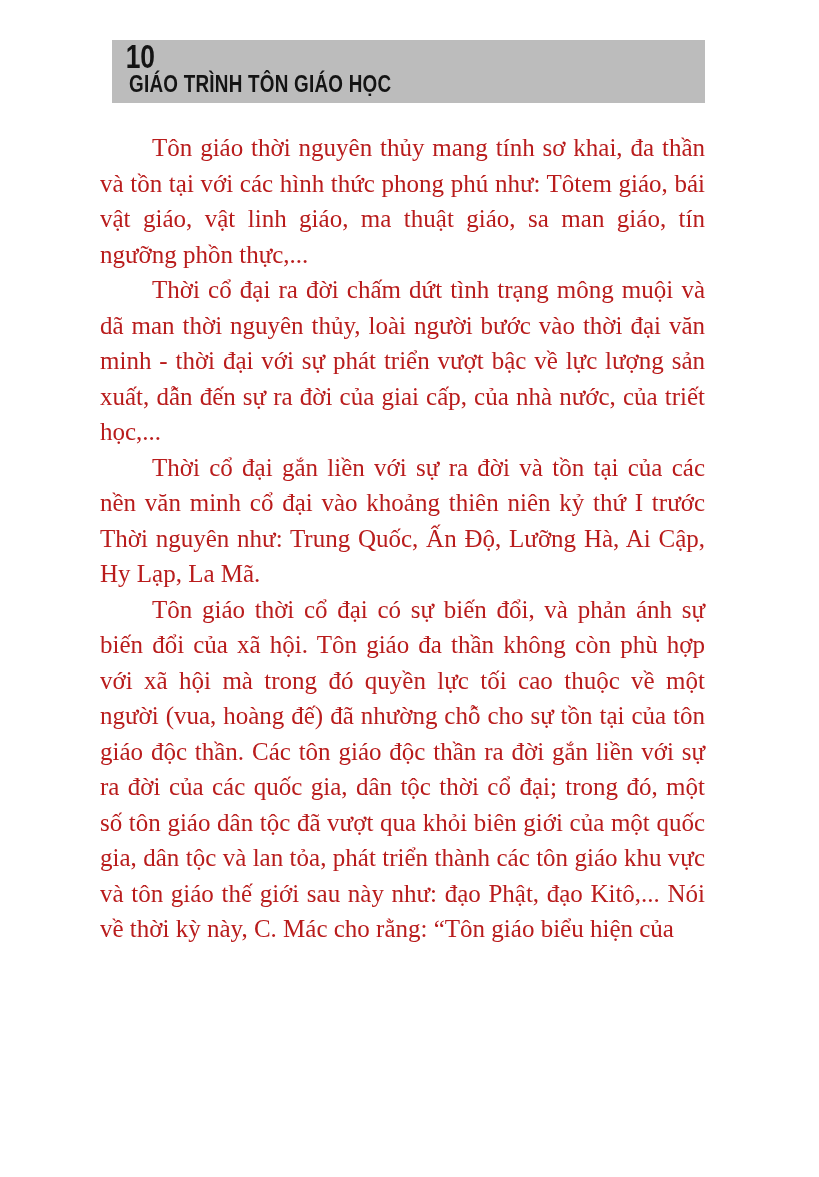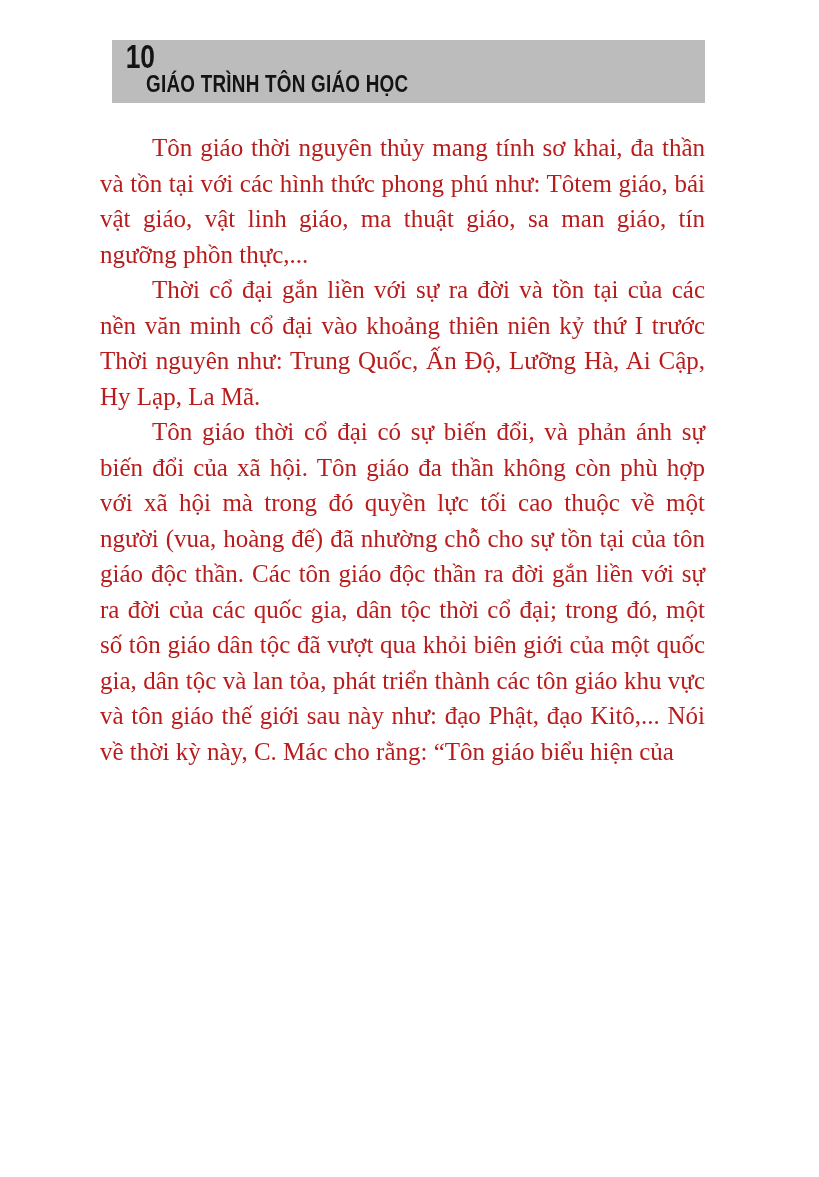--- a/index.html
+++ b/index.html
@@ -40,21 +40,21 @@
     transform: scaleX(0.8);
     line-height: 1;
   }
   .header-divider {
     width: 2px;
     background: #1a1a1a;
   }
   .header-title-cell {
     display: flex;
     align-items: center;
-    padding-left: 34px;
+    padding-left: 17px;
     overflow: visible;
   }
   .header-title {
     font-family: "Liberation Sans", sans-serif;
     font-weight: 700;
     font-size: 23px;
     color: #141414;
     letter-spacing: 0.3px;
     white-space: nowrap;
     transform: scaleX(0.82);
@@ -91,17 +91,18 @@
       <span class="page-number" style="color: rgb(20, 20, 20);">10</span>
     </div>
     <div class="header-divider"></div>
     <div class="header-title-cell">
       <span class="header-title" style="color: rgb(20, 20, 20);">GIÁO TRÌNH TÔN GIÁO HỌC</span>
     </div>
   </header>
 
   <main class="body-text" style="color: #b91c1c;">
       <p><span class="seg">Tôn giáo thời nguyên thủy mang tính sơ khai, đa thần và tồn tại với các hình thức phong phú như: Tôtem giáo, bái vật giáo, vật linh giáo, ma thuật giáo, sa man giáo, tín ngưỡng phồn thực,...</span></p>
+      <p><span class="seg">Thời cổ đại ra đời chấm dứt tình trạng mông muội và dã man thời nguyên thủy, loài người bước vào thời đại văn minh - thời đại với sự phát triển vượt bậc về lực lượng sản xuất, dẫn đến sự ra đời của giai cấp, của nhà nước, của triết học,...</span></p>
       <p><span class="seg">Thời cổ đại gắn liền với sự ra đời và tồn tại của các nền văn minh cổ đại vào khoảng thiên niên kỷ thứ I trước Thời nguyên như: Trung Quốc, Ấn Độ, Lưỡng Hà, Ai Cập, Hy Lạp, La Mã.</span></p>
       <p><span class="seg">Tôn giáo thời cổ đại có sự biến đổi, và phản ánh sự biến đổi của xã hội. Tôn giáo đa thần không còn phù hợp với xã hội mà trong đó quyền lực tối cao thuộc về một người (vua, hoàng đế) đã nhường chỗ cho sự tồn tại của tôn giáo độc thần. Các tôn giáo độc thần ra đời gắn liền với sự ra đời của các quốc gia, dân tộc thời cổ đại; trong đó, một số tôn giáo dân tộc đã vượt qua khỏi biên giới của một quốc gia, dân tộc và lan tỏa, phát triển thành các tôn giáo khu vực và tôn giáo thế giới sau này như: đạo Phật, đạo Kitô,... Nói về thời kỳ này, C. Mác cho rằng: “</span><span class="seg-italic">Tôn giáo biểu hiện</span><span class="seg"> của</span></p>
     </main>
 
 </div>
 
 </body></html>

